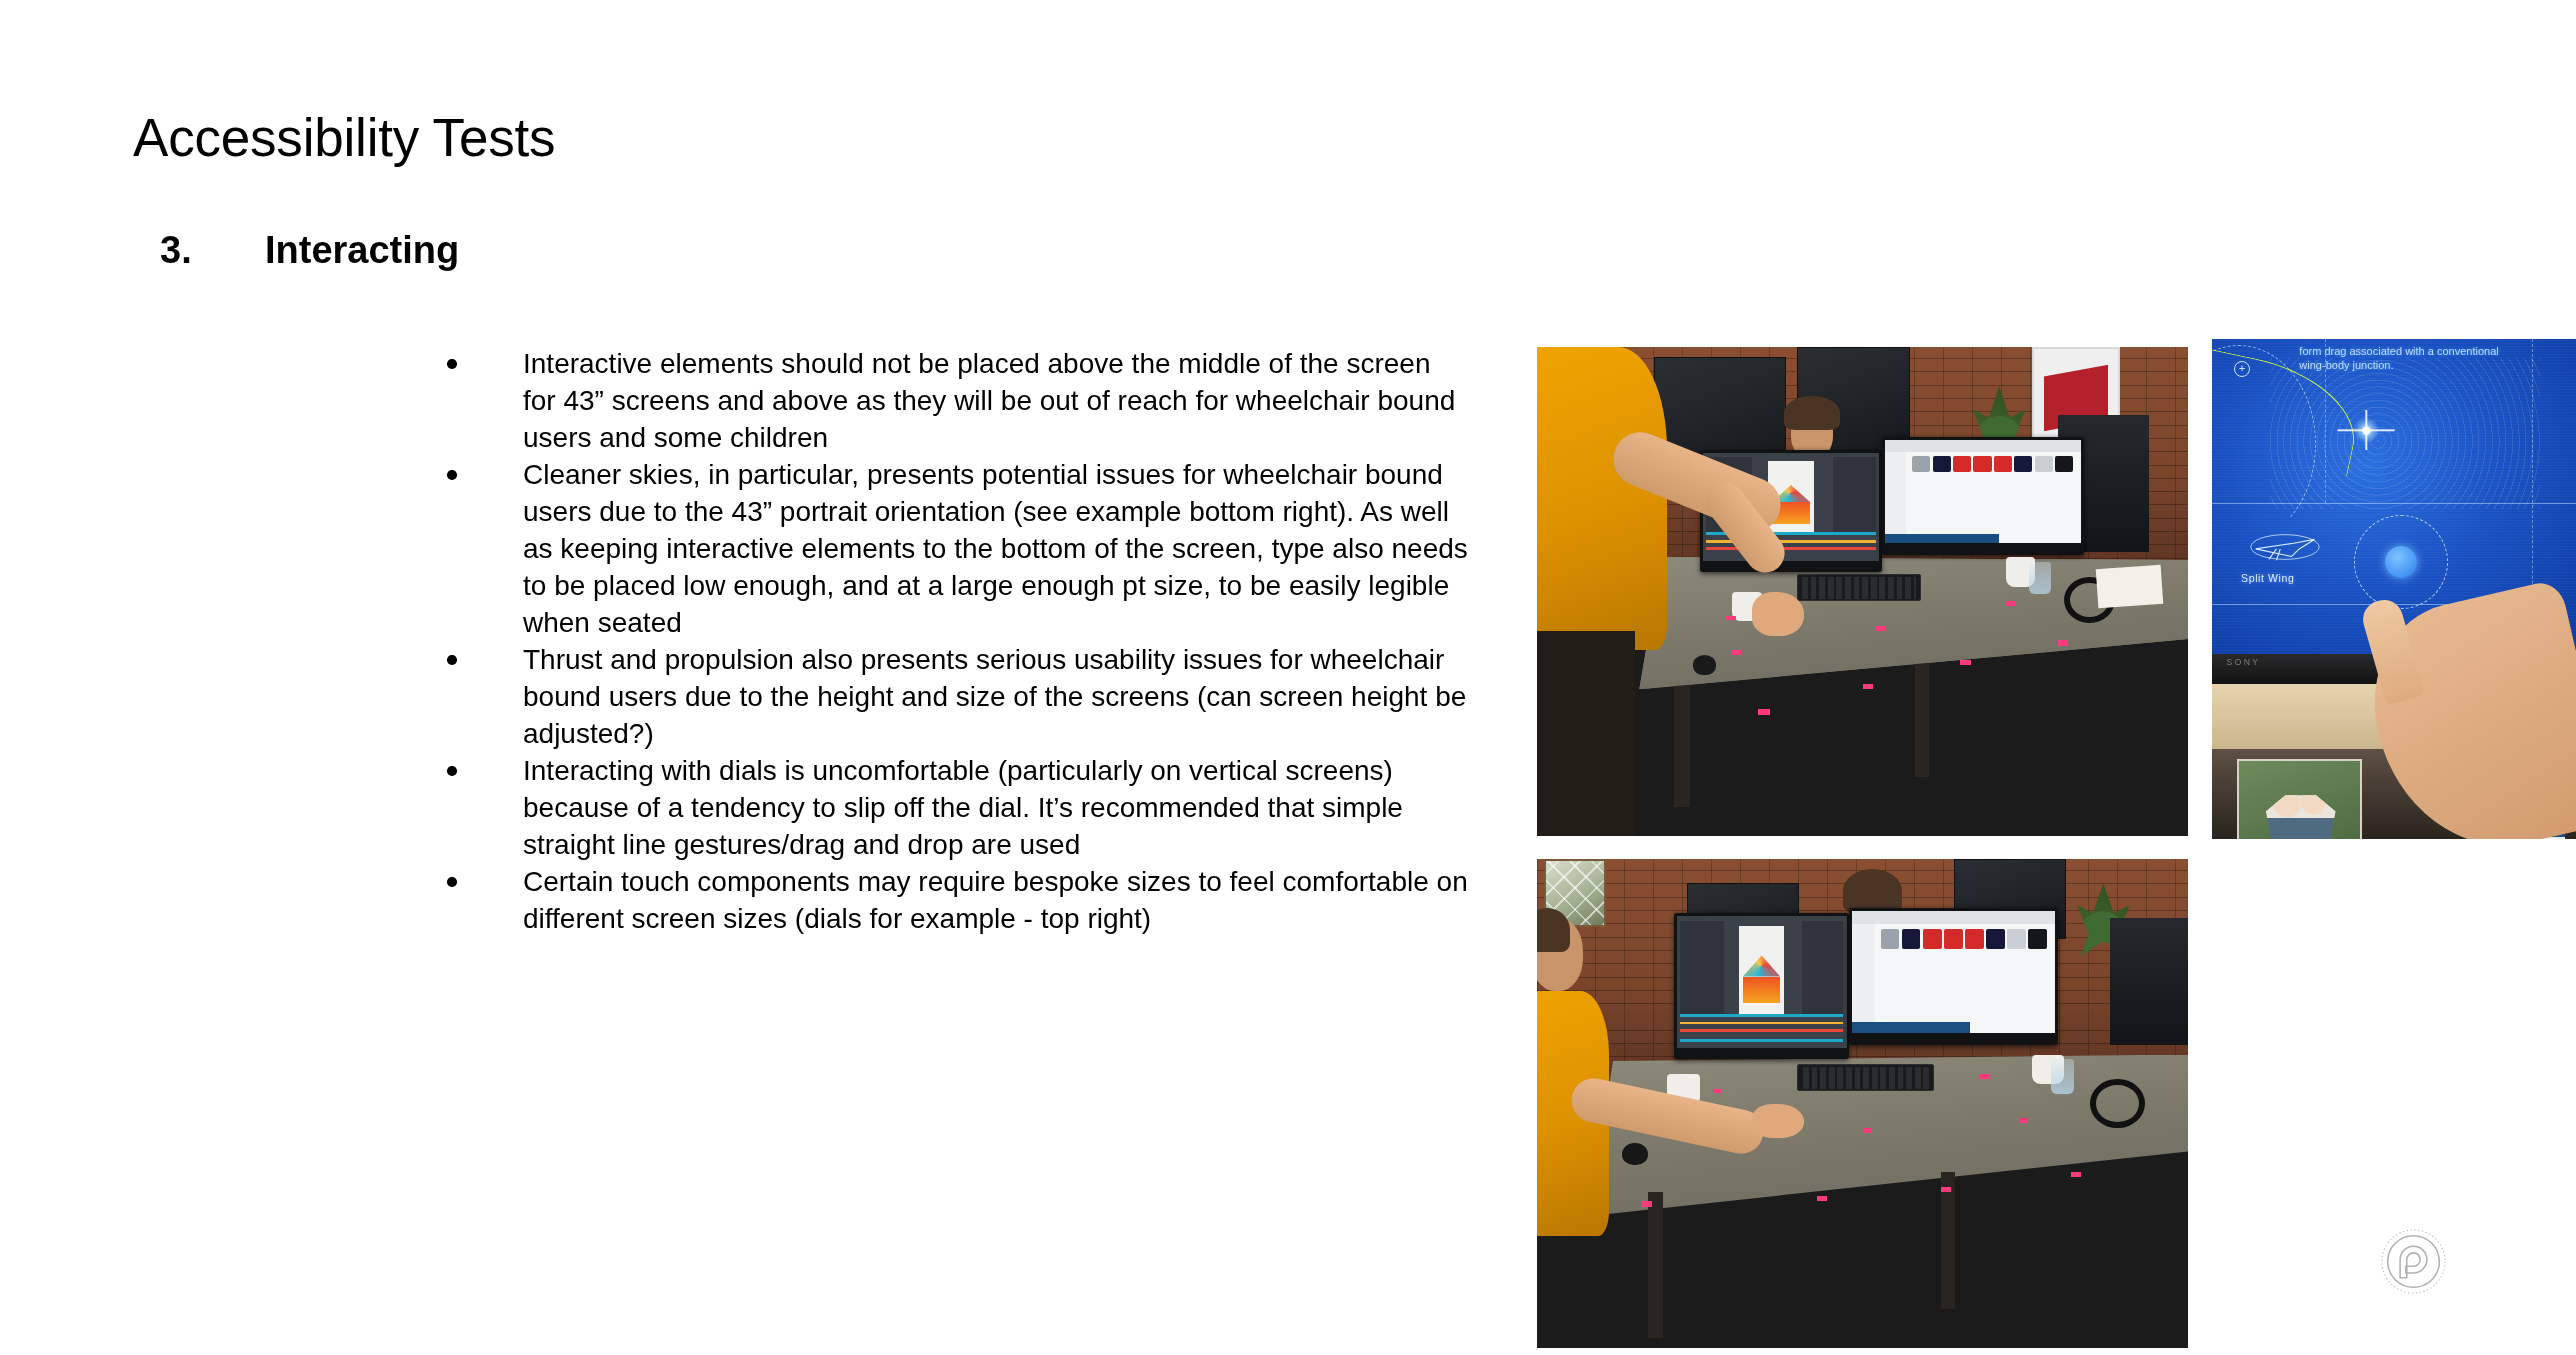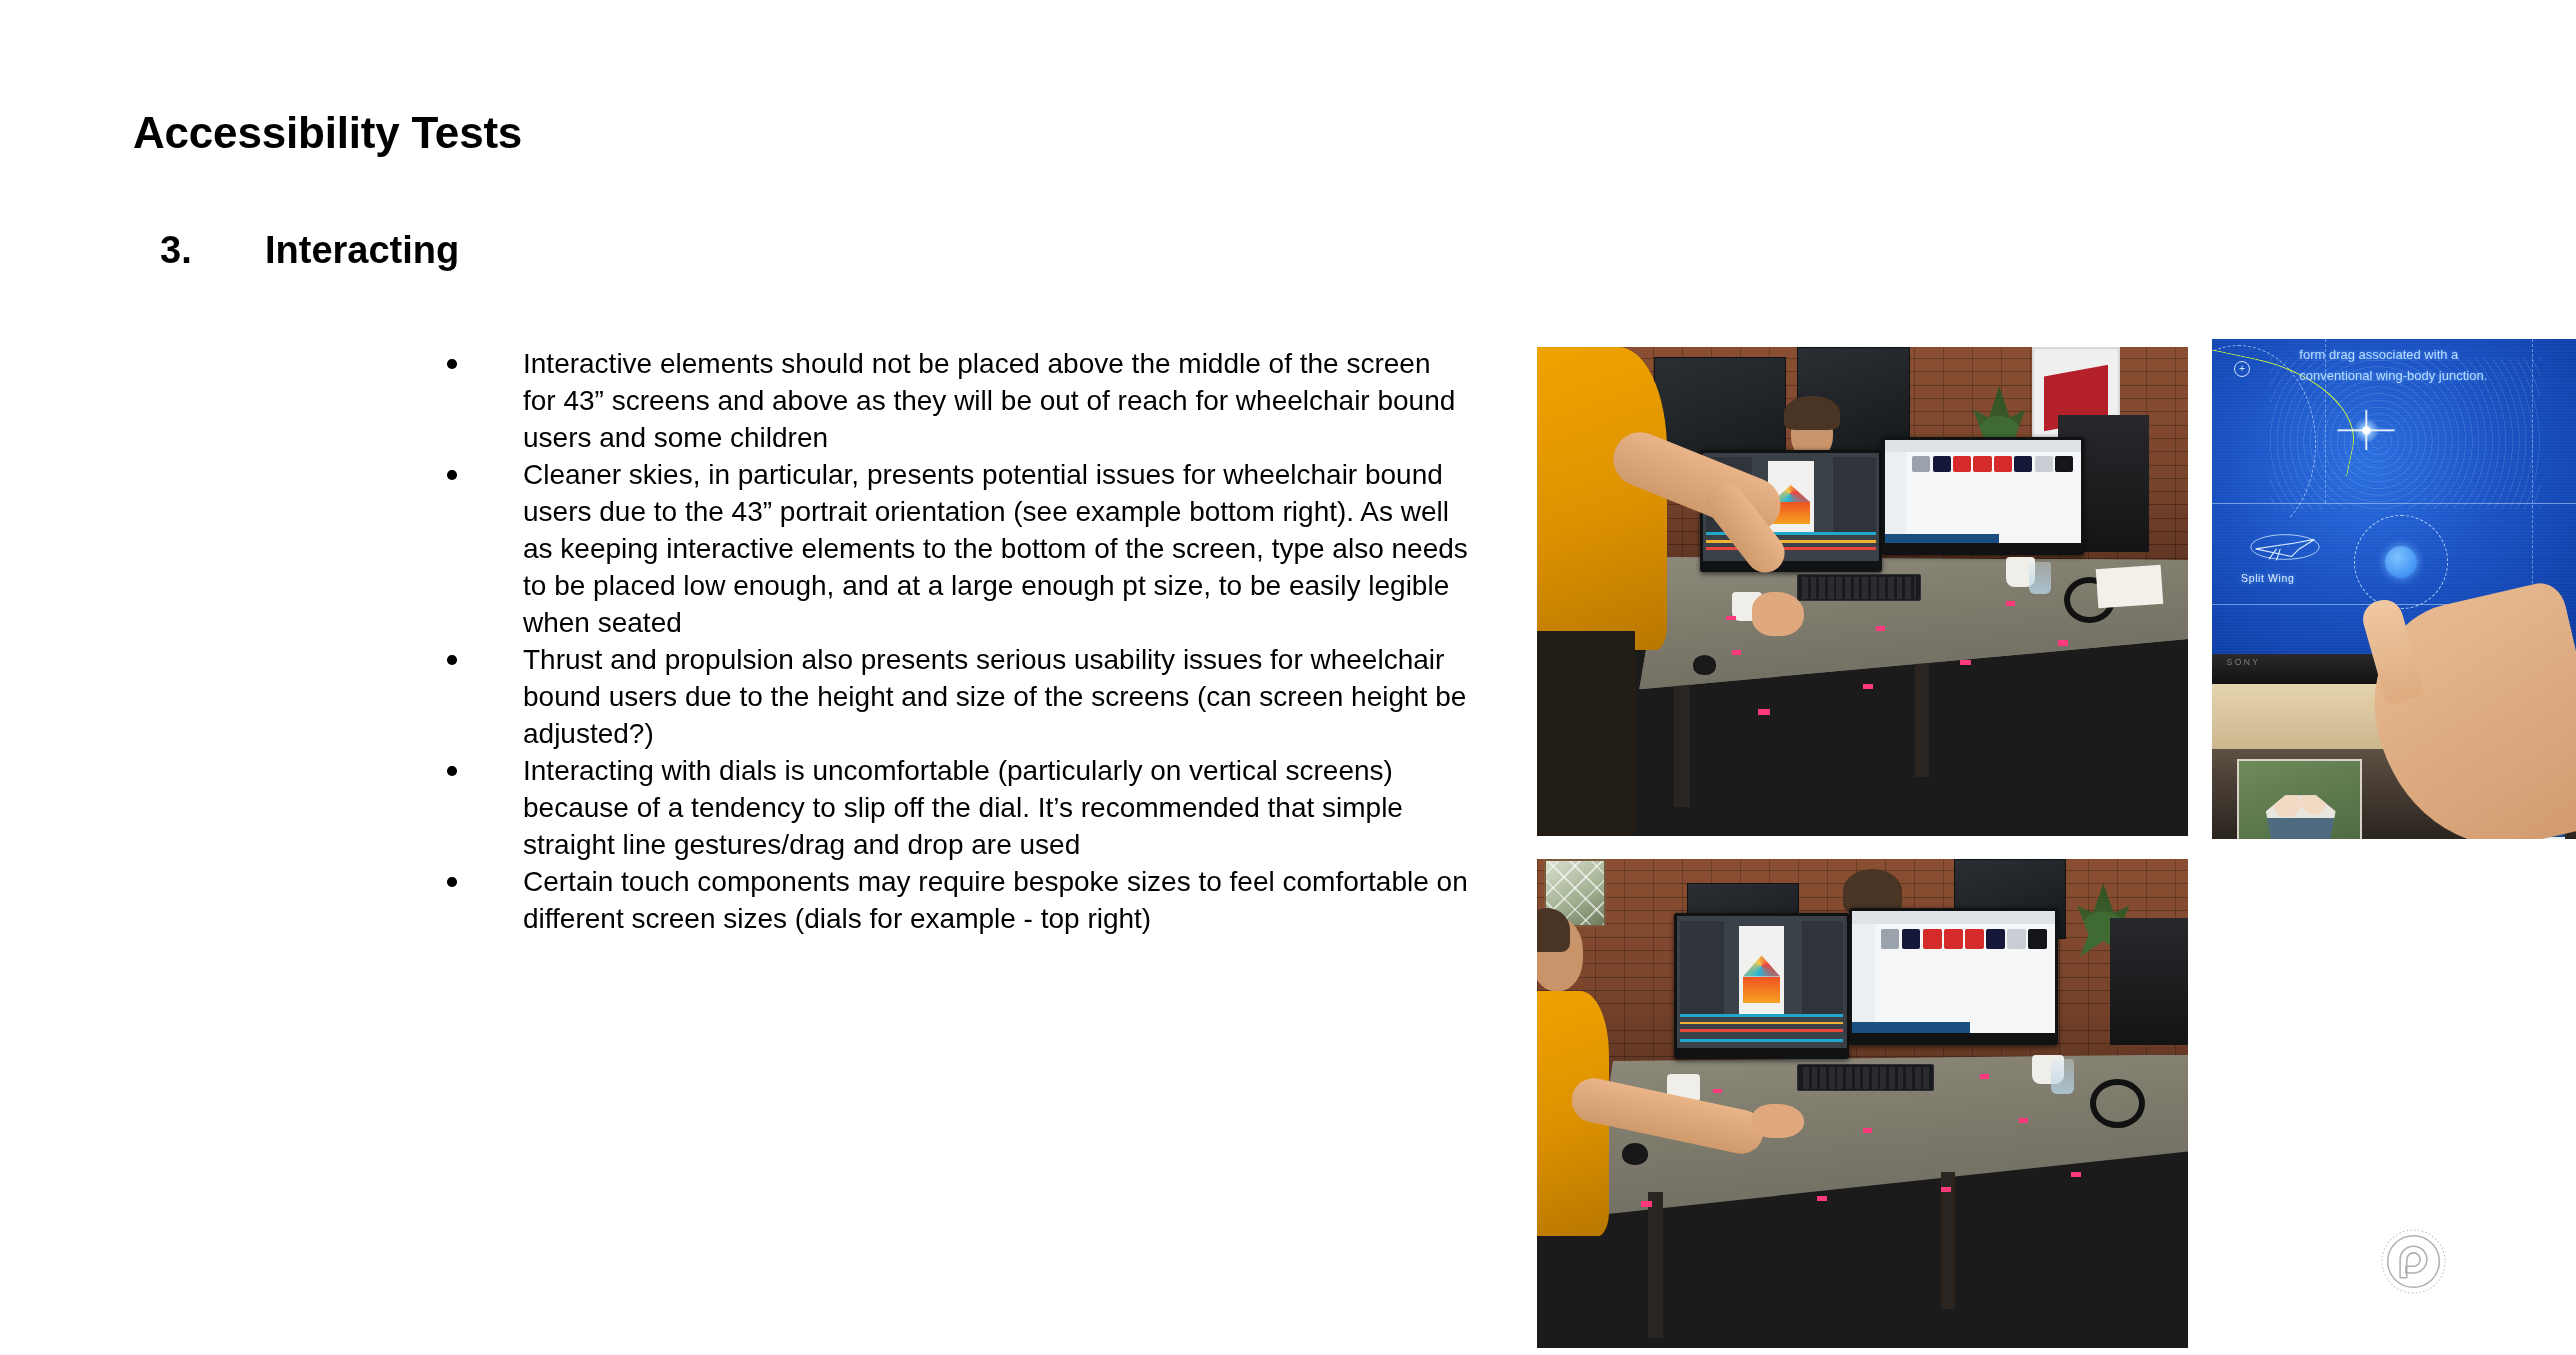--- a/index.html
+++ b/index.html
@@ -14,22 +14,22 @@
     overflow: hidden;
     font-family: "Liberation Sans", sans-serif;
     color: #000000;
   }
 
   
   .slide-title {
     position: absolute;
     left: 133px;
     top: 108px;
-    font-size: 44px;
-    font-weight: bold;
+    font-size: 53px;
+    font-weight: normal;
     letter-spacing: -0.2px;
     line-height: 1.15;
     white-space: nowrap;
   }
 
   .slide-subhead {
     position: absolute;
     left: 160px;
     top: 229px;
     font-size: 38px;
@@ -324,21 +324,21 @@
   #photo-touchscreen .plane-icon {
     position:absolute; left:10%; top:60%; width:74px; height:38px;
   }
   #photo-touchscreen .caption-split {
     position:absolute; left:8%; top:74%;
     font-size: 10.5px; color:#dfeeff; letter-spacing:0.6px;
     text-shadow: 0 0 4.8px rgba(120,190,255,.8);
   }
   #photo-touchscreen .tv-text {
     position:absolute; left:24%; top:1.5%; width:62%;
-    font-size: 13px; line-height:21px; color:#bcdcff;
+    font-size: 11px; line-height:14px; color:#bcdcff;
     text-shadow: 0 0 3.8px rgba(90,170,255,.8);
   }
   #photo-touchscreen .plus-badge {
     position:absolute; left:6%; top:7%;
     width:14.3px; height:14.3px; border:1.1px solid #cfe6ff; border-radius:50%;
     color:#cfe6ff; font-size:10.5px; line-height:12.4px; text-align:center;
   }
   #photo-touchscreen .tv-bezel {
     position:absolute; left:0; top:63%; width:100%; height:6%;
     background: linear-gradient(180deg,#2a2a2c,#121213);

